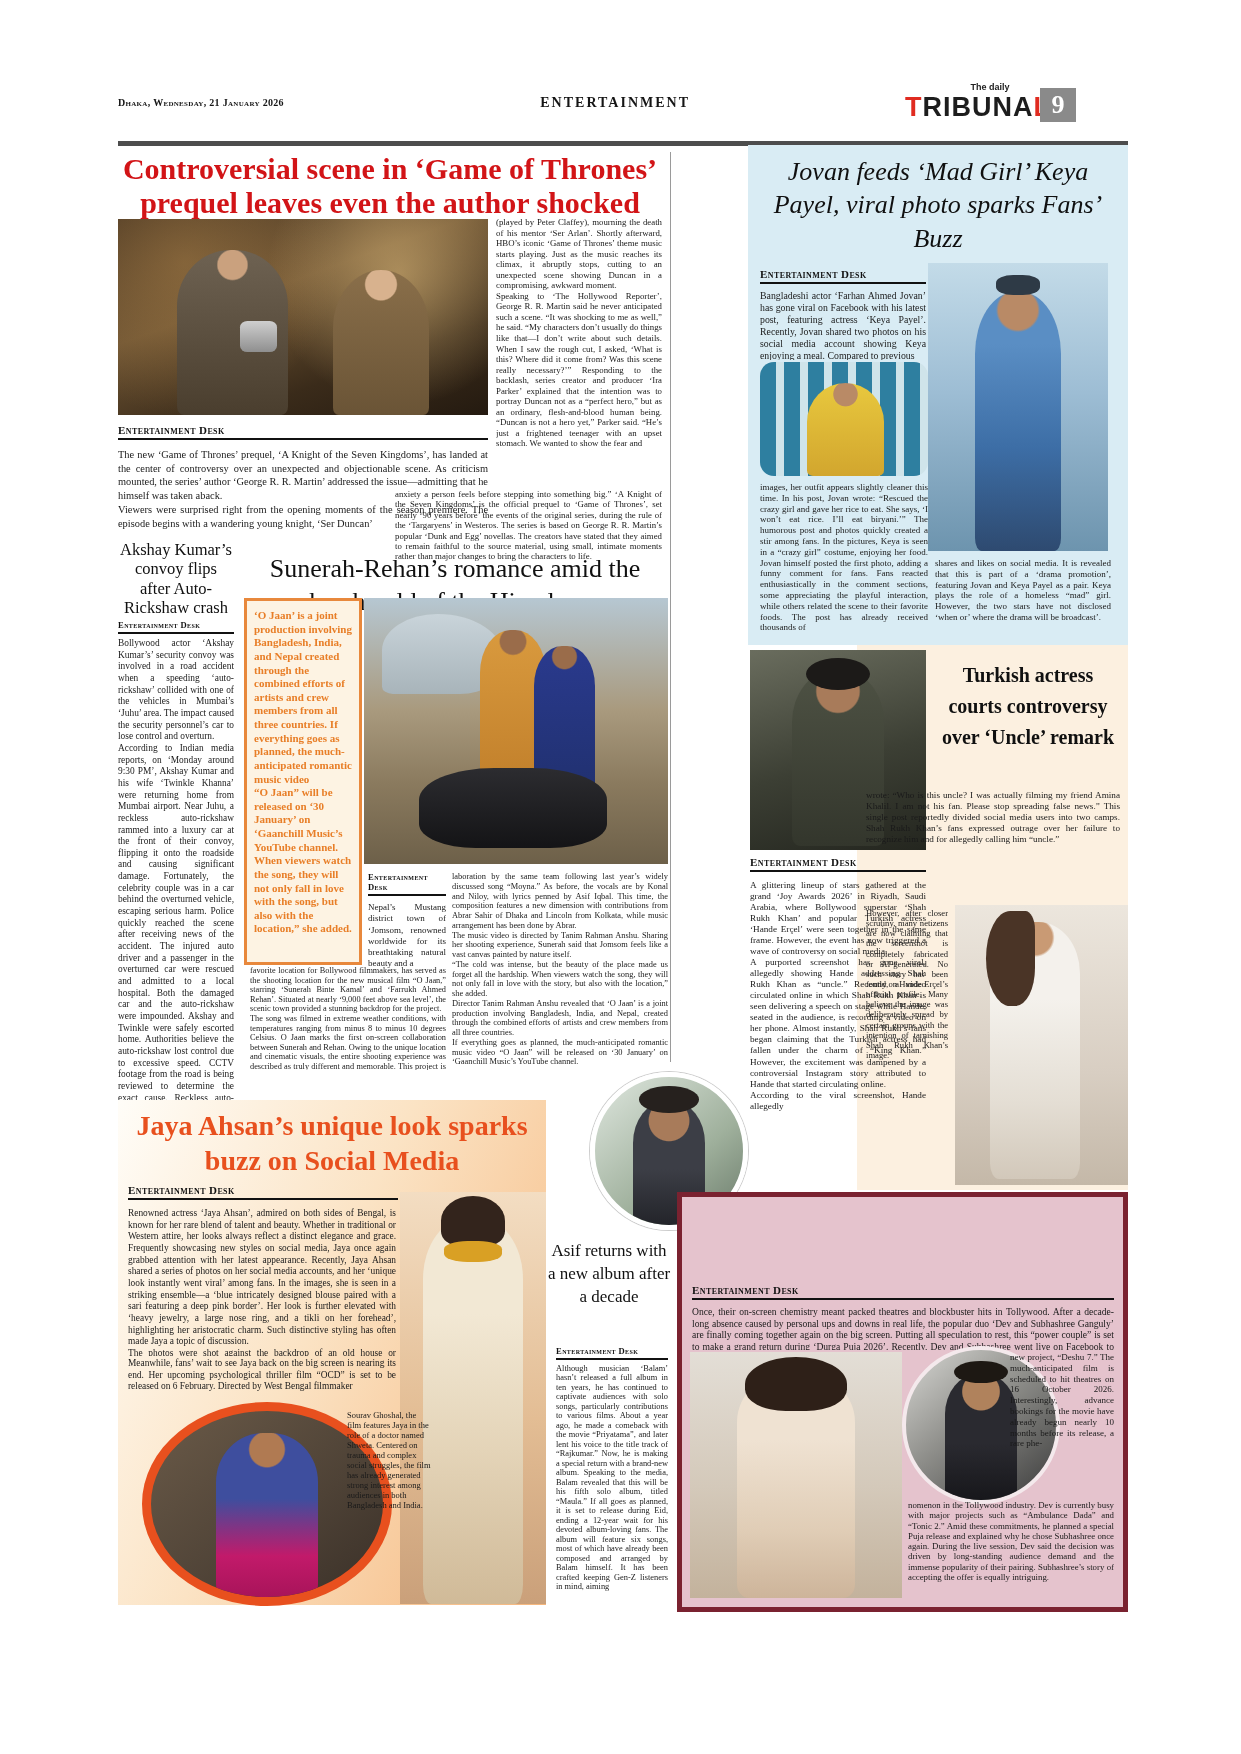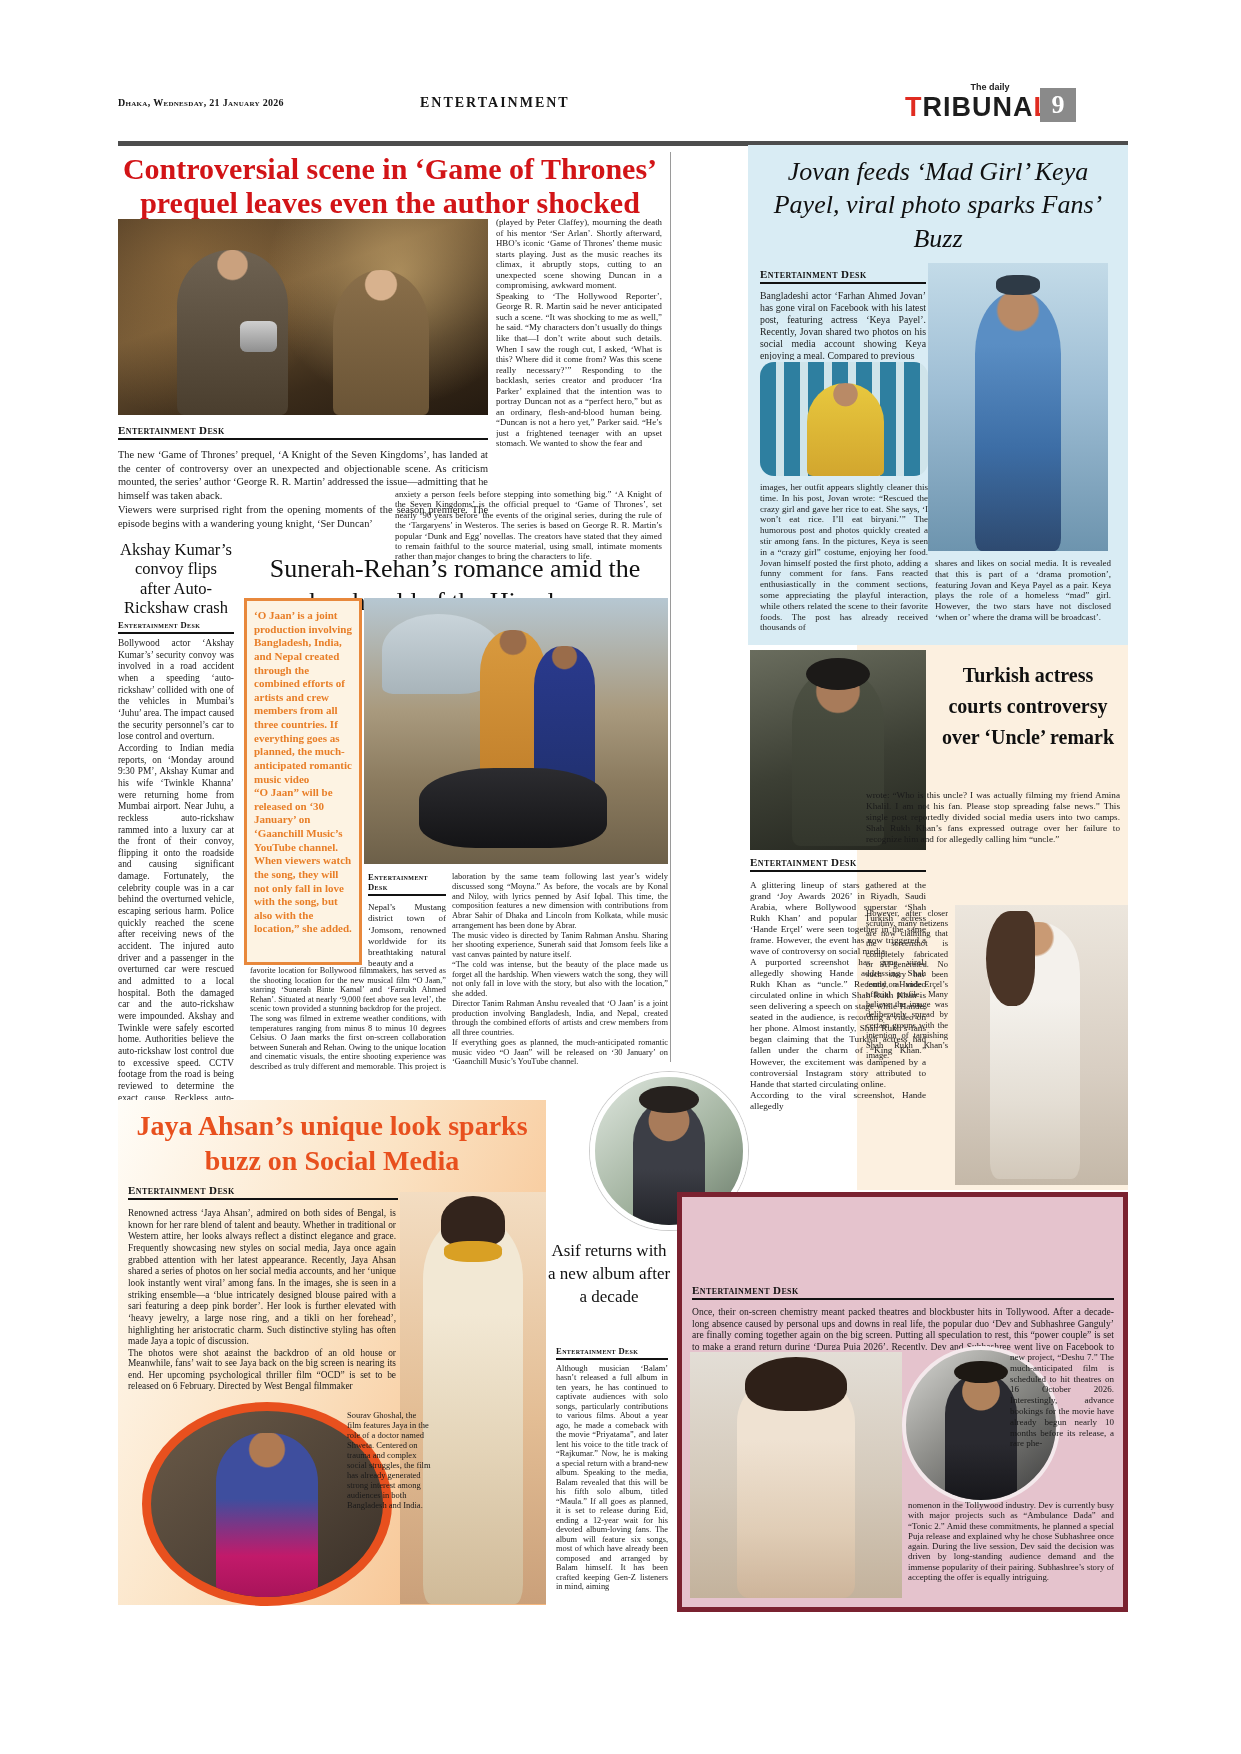--- a/index.html
+++ b/index.html
@@ -8,21 +8,21 @@
   .abs{position:absolute;}
   .body-text{font-family:"Liberation Serif",serif;font-size:9.2px;line-height:1.22;
              text-align:justify;white-space:pre-line;overflow:hidden;color:#1a1a1a;}
   .desk{font-family:"Liberation Serif",serif;font-weight:bold;font-variant:small-caps;
         font-size:11px;letter-spacing:.4px;border-bottom:2.5px solid #111;padding-bottom:2px;color:#111;}
   .desk-sm{font-size:8.6px;border-bottom:2px solid #111;}
   .photo{overflow:hidden;}
   .fig{position:absolute;}
   
   .date{font-size:10px;font-weight:bold;font-variant:small-caps;letter-spacing:.3px;}
-  .section{font-size:14px;font-weight:bold;letter-spacing:2px;text-align:left;}
+  .section{font-size:14px;font-weight:bold;letter-spacing:2px;text-align:right;}
   .masthead{font-family:"Liberation Sans",sans-serif;font-weight:bold;font-size:27px;letter-spacing:1px;color:#1d1d1d;}
   .masthead .red{color:#e02b20;}
   .tagline{font-family:"Liberation Sans",sans-serif;font-size:9px;font-weight:bold;color:#222;text-align:center;}
   .pagebadge{background:#8a8a8a;color:#fff;font-family:"Liberation Serif",serif;font-weight:bold;
              font-size:26px;text-align:center;line-height:34px;}
   .toprule{background:#4d4d4d;}
   .vrule{background:#9a9a9a;width:1px;}
   
   .hl-got{color:#d21417;font-weight:bold;font-size:30px;line-height:1.12;text-align:center;}
   .hl-jovan{font-size:26px;line-height:1.28;text-align:center;color:#101010;}

